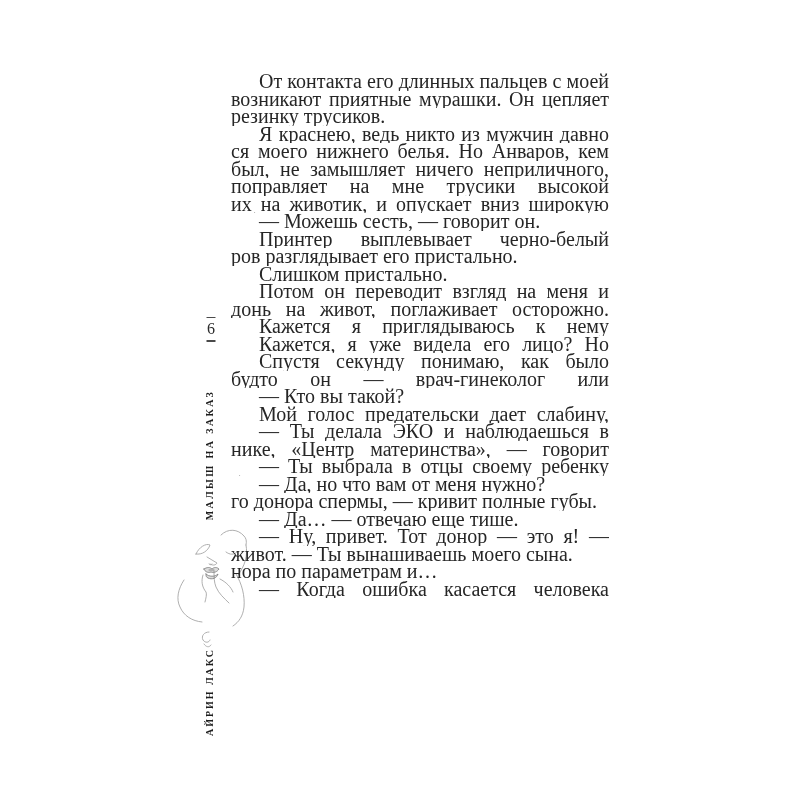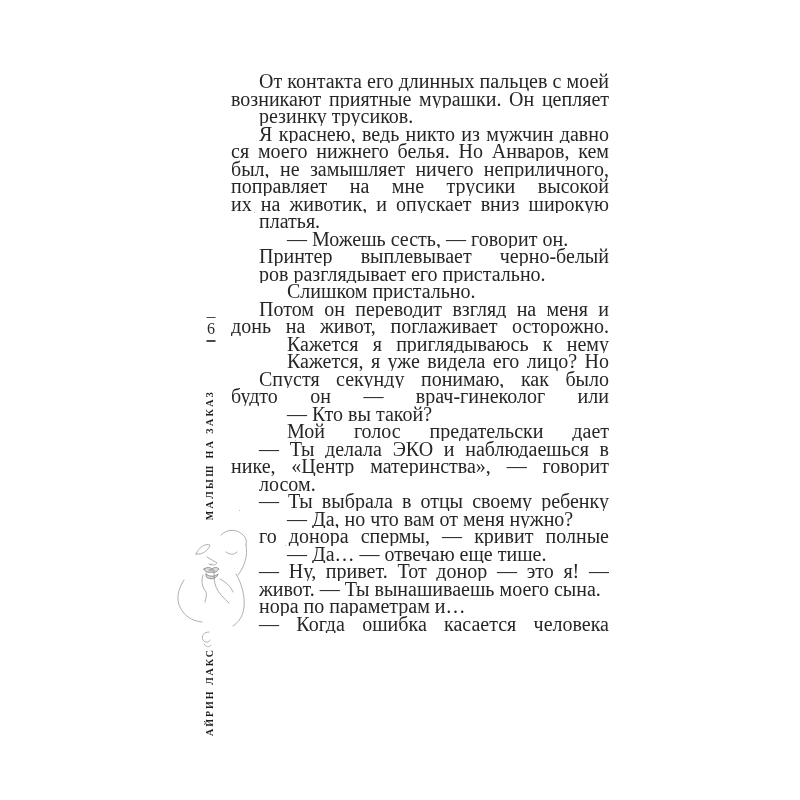--- a/index.html
+++ b/index.html
@@ -17,21 +17,21 @@
   .vtitle{left:209px;top:455px;transform:translate(-50%,-50%) rotate(-90deg);}
   .vauthor{left:209px;top:692px;transform:translate(-50%,-50%) rotate(-90deg);letter-spacing:2px;}
 
   .art{position:absolute;left:176px;top:524px;width:74px;height:126px;}
 
   
   .textcol{position:absolute;left:231px;top:73px;width:378px;
            font-size:20px;line-height:17.5px;}
   .ln{height:17.5px;overflow:hidden;text-align:justify;text-align-last:justify;}
   .ln.ind{text-indent:28px;}
-  .ln.end{text-align-last:left;margin-left:28px;}
+  .ln.end{text-align-last:left;}
 </style>
 </head>
 <body>
 
 <div class="page">
 
   <aside>
 
     <div class="folio">
       <span class="rule"></span>
@@ -79,36 +79,34 @@
 
   <main class="textcol" id="text-col">
       <div class="ln ind">От контакта его длинных пальцев с моей кожей</div>
       <div class="ln">возникают приятные мурашки. Он цепляет пальцами</div>
       <div class="ln end">резинку трусиков.</div>
       <div class="ln ind">Я краснею, ведь никто из мужчин давно не касал-</div>
       <div class="ln">ся моего нижнего белья. Но Анваров, кем бы он ни</div>
       <div class="ln">был, не замышляет ничего неприличного, он просто</div>
       <div class="ln">поправляет на мне трусики высокой посадки, натянув</div>
       <div class="ln">их на животик, и опускает вниз широкую юбку моего</div>
-      <div class="ln end">платья.</div>
       <div class="ln ind end">— Можешь сесть, — говорит он.</div>
       <div class="ln ind">Принтер выплевывает черно-белый снимок, Анва-</div>
       <div class="ln end">ров разглядывает его пристально.</div>
       <div class="ln ind end">Слишком пристально.</div>
       <div class="ln ind">Потом он переводит взгляд на меня и опускает ла-</div>
       <div class="ln">донь на живот, поглаживает осторожно. При этом тем-</div>
       <div class="ln ind end">Кажется я приглядываюсь к нему пристальнее.</div>
       <div class="ln ind end">Кажется, я уже видела его лицо? Но где…</div>
       <div class="ln ind">Спустя секунду понимаю, как было глупо подумать,</div>
       <div class="ln">будто он — врач-гинеколог или заведующий отделе-</div>
       <div class="ln ind end">— Кто вы такой?</div>
       <div class="ln ind end">Мой голос предательски дает слабину, став выше.</div>
       <div class="ln ind">— Ты делала ЭКО и наблюдаешься в этой же кли-</div>
       <div class="ln">нике, «Центр материнства», — говорит строгим го-</div>
-      <div class="ln end">лосом.</div>
       <div class="ln ind">— Ты выбрала в отцы своему ребенку безымянно-</div>
       <div class="ln ind end">— Да, но что вам от меня нужно?</div>
       <div class="ln end">го донора спермы, — кривит полные губы.</div>
       <div class="ln ind end">— Да… — отвечаю еще тише.</div>
       <div class="ln ind">— Ну, привет. Тот донор — это я! — кивает на мой</div>
       <div class="ln end">живот. — Ты вынашиваешь моего сына.</div>
       <div class="ln end">нора по параметрам и…</div>
       <div class="ln ind">— Когда ошибка касается человека моего уровня,</div>
     </main>
 

